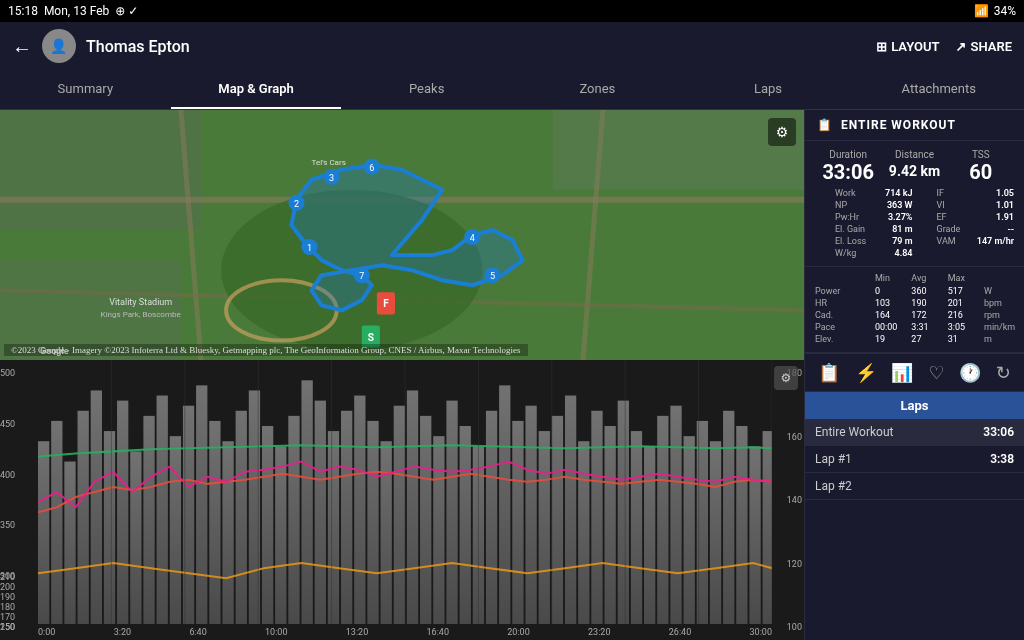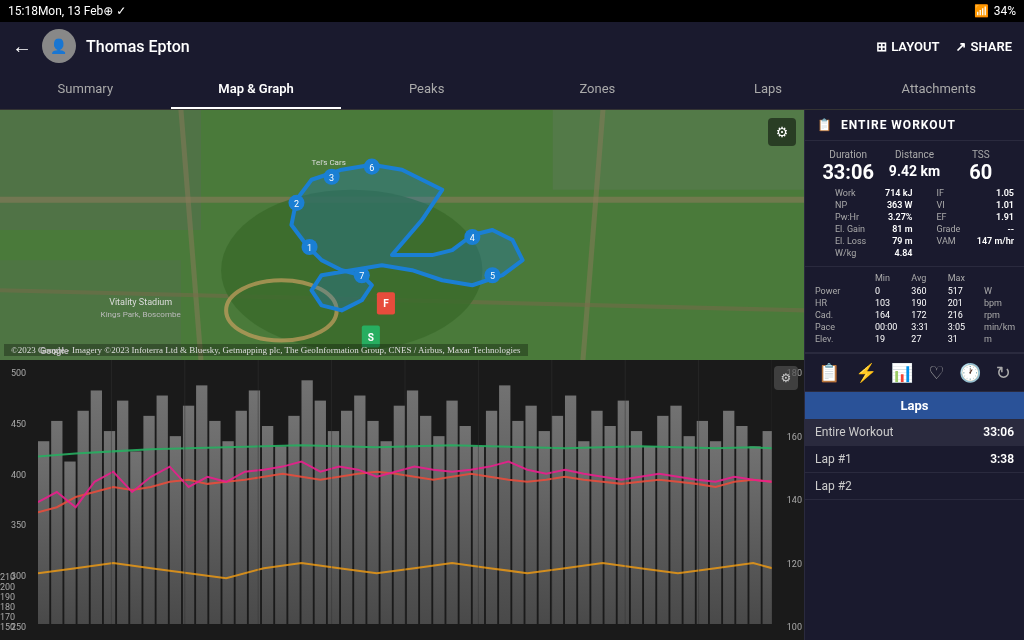--- a/index.html
+++ b/index.html
@@ -3,21 +3,21 @@
   <meta charset="utf-8">
   <style>
     * { margin: 0; padding: 0; box-sizing: border-box; }
     body { width: 1024px; height: 640px; overflow: hidden; font-family: 'Roboto', Arial, sans-serif; background: #000; }
 
     
     #status-bar {
       display: flex; align-items: center; justify-content: space-between;
       background: #000; color: #fff; font-size: 12px; padding: 2px 8px; height: 22px;
     }
-    #status-bar .left { display: flex; align-items: center; }
+    #status-bar .left { display: flex; gap: 6px; align-items: center; }
     #status-bar .right { display: flex; gap: 4px; align-items: center; }
 
     
     #top-bar {
       display: flex; align-items: center; background: #1a1a2e; color: #fff;
       padding: 0 12px; height: 48px; justify-content: space-between;
     }
     #top-bar .left { display: flex; align-items: center; gap: 10px; }
     #top-bar .right { display: flex; align-items: center; gap: 16px; }
     #top-bar .back-btn { font-size: 20px; cursor: pointer; color: #fff; }
@@ -84,21 +84,21 @@
       position: absolute; top: 6px; right: 6px; width: 24px; height: 24px;
       background: rgba(80,80,80,0.7); border-radius: 4px; display: flex; align-items: center; justify-content: center;
       color: #ccc; cursor: pointer; font-size: 12px; z-index: 10;
     }
     #graph-svg { width: 100%; height: 100%; }
 
     
     #y-labels-left {
       position: absolute; left: 0; top: 0; height: 100%; width: 38px;
       display: flex; flex-direction: column; justify-content: space-between;
-      padding: 8px 11px; font-size: 9px; color: #aaa;
+      padding: 8px 0; font-size: 9px; color: #aaa;
     }
     #y-labels-right {
       position: absolute; right: 0; top: 0; height: 100%; width: 32px;
       display: flex; flex-direction: column; justify-content: space-between;
       padding: 8px 0; font-size: 9px; color: #aaa; align-items: flex-end; padding-right: 2px;
     }
     #x-labels {
       position: absolute; bottom: 0; left: 38px; right: 32px; height: 16px;
       display: flex; justify-content: space-between; font-size: 9px; color: #aaa; align-items: center;
     }
@@ -361,20 +361,32 @@
         <line x1="234" y1="0" x2="234" y2="260" stroke="#333" stroke-width="0.5"></line>
         <line x1="312" y1="0" x2="312" y2="260" stroke="#333" stroke-width="0.5"></line>
         <line x1="390" y1="0" x2="390" y2="260" stroke="#333" stroke-width="0.5"></line>
         <line x1="468" y1="0" x2="468" y2="260" stroke="#333" stroke-width="0.5"></line>
         <line x1="546" y1="0" x2="546" y2="260" stroke="#333" stroke-width="0.5"></line>
         <line x1="624" y1="0" x2="624" y2="260" stroke="#333" stroke-width="0.5"></line>
         <line x1="702" y1="0" x2="702" y2="260" stroke="#333" stroke-width="0.5"></line>
         <line x1="780" y1="0" x2="780" y2="260" stroke="#333" stroke-width="0.5"></line>
       </svg>
 
+      <div id="x-labels">
+        <span>0:00</span>
+        <span>3:20</span>
+        <span>6:40</span>
+        <span>10:00</span>
+        <span>13:20</span>
+        <span>16:40</span>
+        <span>20:00</span>
+        <span>23:20</span>
+        <span>26:40</span>
+        <span>30:00</span>
+      </div>
     </div>
   </div>
 
   <div id="right-panel">
 
     <div id="workout-header">
       <span>📋</span>
       <span>ENTIRE WORKOUT</span>
     </div>
 

